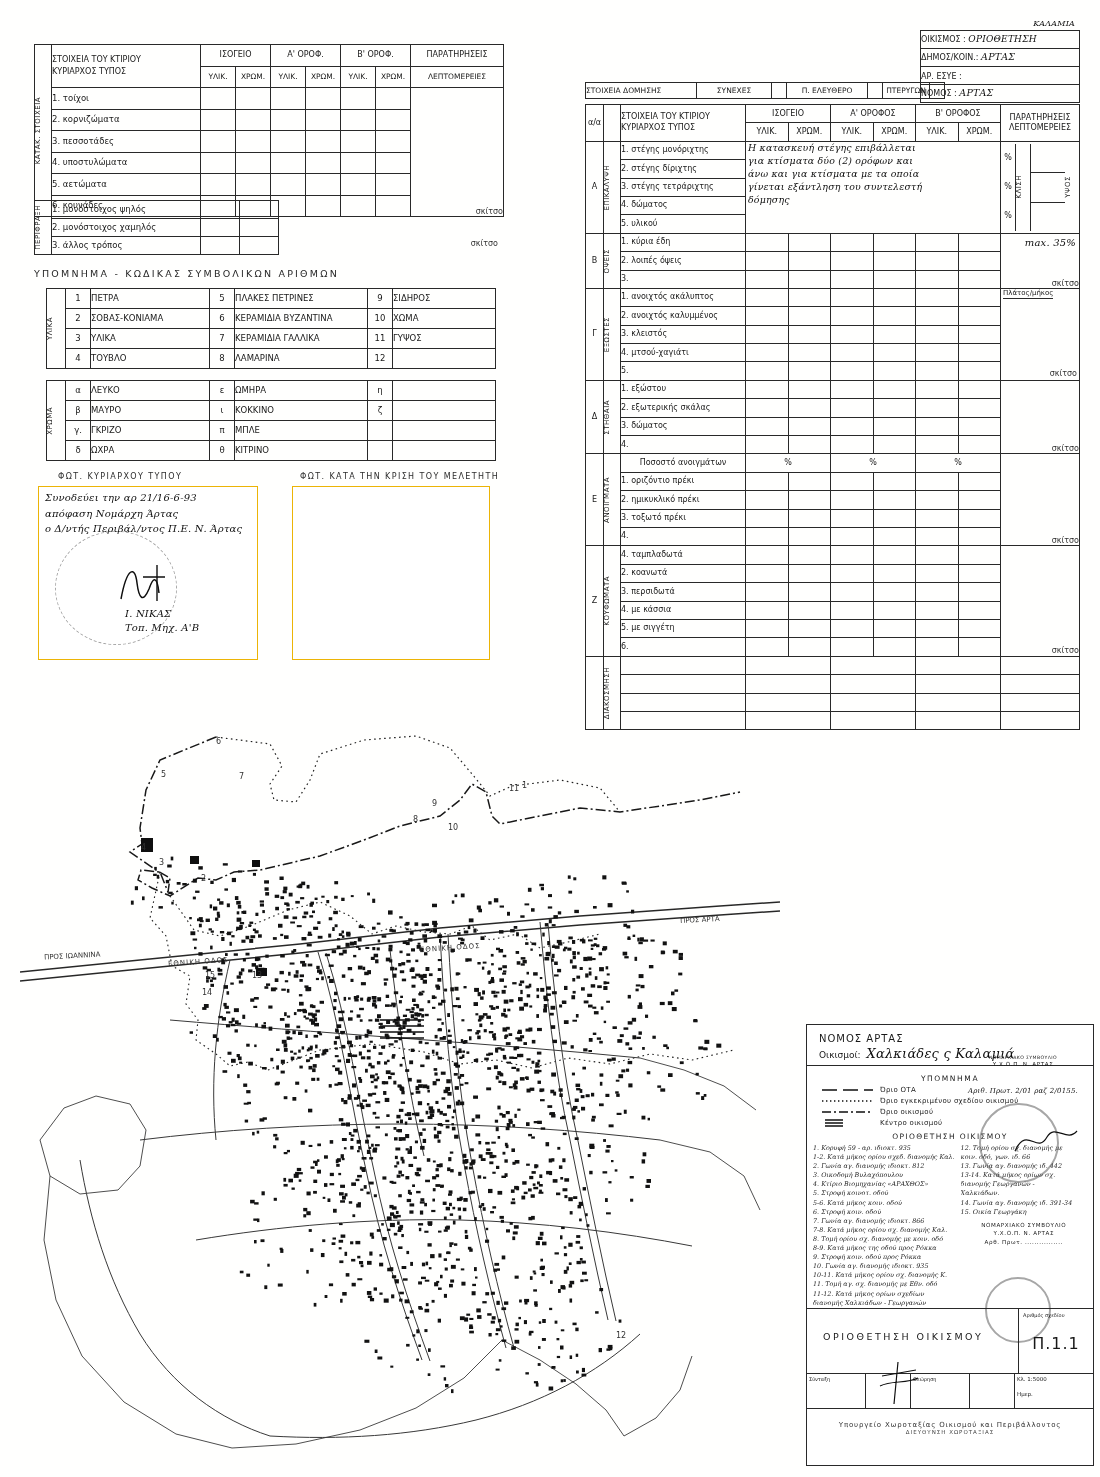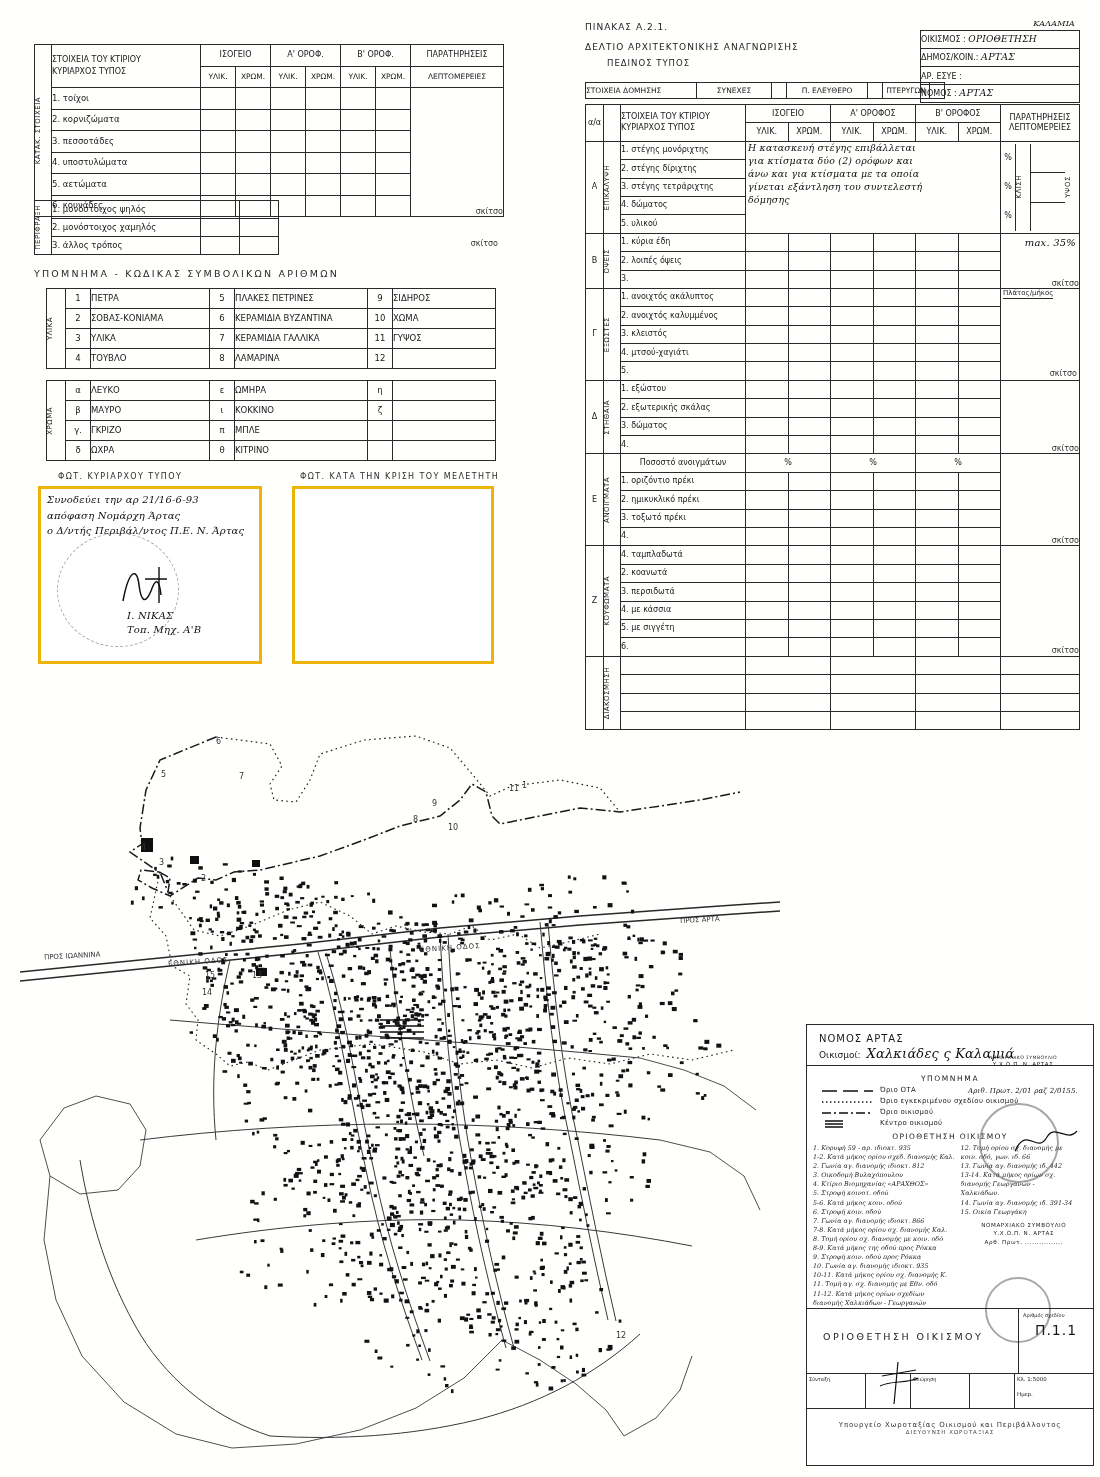--- a/index.html
+++ b/index.html
@@ -37,21 +37,21 @@
 
   .secttitle{position:absolute;left:34px;top:268px;font-size:9.5px;
      letter-spacing:2.2px;color:#2a2a2a;}
 
   #t-ylika{position:absolute;left:46px;top:288px;width:450px;}
   #t-ylika td{height:19px;}
   #t-xroma{position:absolute;left:46px;top:380px;width:450px;}
   #t-xroma td{height:19px;}
 
   .photolabel{position:absolute;font-size:8px;letter-spacing:1.4px;color:#2e2e2e;}
-  .photobox{position:absolute;border:3px solid #eab308;background:#fff;}
+  .photobox{position:absolute;border:1px solid #eab308;background:#fff;}
 
   
   .stamp{position:absolute;border:1.3px dashed #5d5d5d;border-radius:50%;
          opacity:.55;}
 
   
   #right-block{position:absolute;left:585px;top:22px;width:495px;}
   .doc-line{font-size:9px;letter-spacing:1px;margin-bottom:6px;color:#262626;}
   #t-id{position:absolute;left:920px;top:30px;width:160px;}
   #t-id td{height:17px;font-size:8px;}
@@ -72,21 +72,21 @@
   #map{position:absolute;left:20px;top:720px;width:760px;height:740px;}
   #map svg{display:block;}
   .maplbl{position:absolute;font-size:7px;color:#333;font-family:"DejaVu Sans",sans-serif;}
 
   
   #legend{position:absolute;left:806px;top:1024px;width:286px;height:440px;
           border:1px solid #2b2b2b;background:#fff;}
   .lg-t1{font-size:10px;letter-spacing:1px;margin:8px 0 0 12px;}
   .lg-hand{font-size:13px;}
   .lg-ypom{font-size:7.5px;letter-spacing:1.6px;text-align:center;margin-top:8px;}
-  .lg-row{display:flex;align-items:center;gap:7px;margin:3px 0 3px 14px;font-size:7px;}
+  .lg-row{display:flex;gap:7px;margin:3px 0 3px 14px;font-size:7px;}
   .lg-key{width:52px;height:7px;flex:none;}
   .lg-txt{letter-spacing:.3px;}
   .lg-orio{font-size:7.5px;letter-spacing:1.4px;text-align:center;margin-top:5px;}
   .lg-cols{display:flex;gap:6px;padding:3px 6px 0 6px;}
   .lg-col{flex:1;}
   .lg-item{font-size:6.4px;line-height:1.42;font-family:"DejaVu Serif",serif;
            font-style:italic;color:#1d1d1d;white-space:nowrap;overflow:hidden;}
   .lg-auth{text-align:center;font-size:5.6px;letter-spacing:.6px;margin-top:4px;line-height:1.5;}
   .lg-bot{position:absolute;left:0;right:0;bottom:0;}
   .lg-bigt{font-size:9.5px;letter-spacing:2.5px;}
@@ -310,25 +310,20 @@
       <path d="M8,40 C14,8 22,6 24,24 C26,40 30,44 36,30 C40,18 44,16 46,34" stroke="#111" stroke-width="1.5" fill="none"></path>
       <path d="M30,18 L52,18 M44,6 L44,42" stroke="#111" stroke-width="1.4" fill="none"></path>
     </svg>
     <div class="hand" style="position:absolute;left:86px;top:120px;font-size:10px;line-height:1.4">
       <div>Ι. ΝΙΚΑΣ</div>
       <div>Τοπ. Μηχ. Α'Β</div>
     </div>
   </div>
   <div class="photobox" style="left:292px;top:486px;width:196px;height:172px"></div>
 
-  <div id="right-block">
-    <div class="doc-line">ΠΙΝΑΚΑΣ Α.2.1.</div>
-    <div class="doc-line" style="margin-top:10px">ΔΕΛΤΙΟ ΑΡΧΙΤΕΚΤΟΝΙΚΗΣ ΑΝΑΓΝΩΡΙΣΗΣ</div>
-    <div class="doc-line" style="margin-left:22px;font-size:8.5px">ΠΕΔΙΝΟΣ ΤΥΠΟΣ</div>
-  </div>
 
   <div id="t-id">
     <table class="tbl">
       <tbody>
           <tr>
             <td class="pad l" style="position:relative">
         <span>ΟΙΚΙΣΜΟΣ :</span>
         <span class="hand" style="font-size:9px">ΟΡΙΟΘΕΤΗΣΗ</span>
         <span class="hand" style="position:absolute;right:4px;top:-11px;font-size:8px">ΚΑΛΑΜΙΑ</span>
       </td>
@@ -2592,21 +2587,21 @@
       <path d="M4,30 C16,4 26,34 36,16 C44,2 56,22 66,10" stroke="#111" stroke-width="1.2" fill="none"></path>
     </svg>
 
     <div class="lg-bot">
       <div style="border-top:1px solid #2b2b2b;display:flex;height:64px">
         <div style="flex:1;position:relative">
           <div class="lg-bigt" style="position:absolute;left:16px;top:22px">ΟΡΙΟΘΕΤΗΣΗ ΟΙΚΙΣΜΟΥ</div>
         </div>
         <div style="width:74px;border-left:1px solid #2b2b2b;position:relative">
           <div style="font-size:5px;padding:3px 0 0 4px">Αριθμός σχεδίου</div>
-          <div style="font-size:14px;letter-spacing:1px;text-align:center;margin-top:4px">Π.1.1</div>
+          <div style="font-size:16px;letter-spacing:1px;text-align:center;margin-top:16px">Π.1.1</div>
         </div>
       </div>
       <div style="border-top:1px solid #2b2b2b;display:flex;height:34px">
         <div style="flex:1;display:flex">
           <div style="width:54px;border-right:1px solid #2b2b2b;font-size:5px;padding:2px">Σύνταξη</div>
           <div style="flex:1;border-right:1px solid #2b2b2b;position:relative">
             <svg style="position:absolute;left:6px;top:-14px" width="60" height="46">
               <path d="M26,2 L22,44 M10,16 L44,10 M8,26 C20,20 34,24 46,18" stroke="#111" stroke-width="1.2" fill="none"></path>
             </svg>
           </div>

